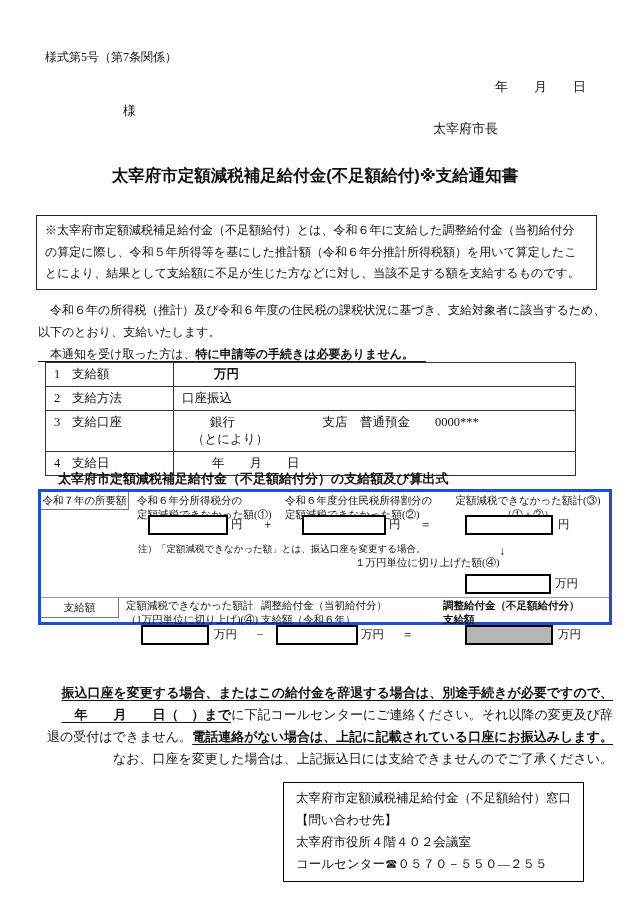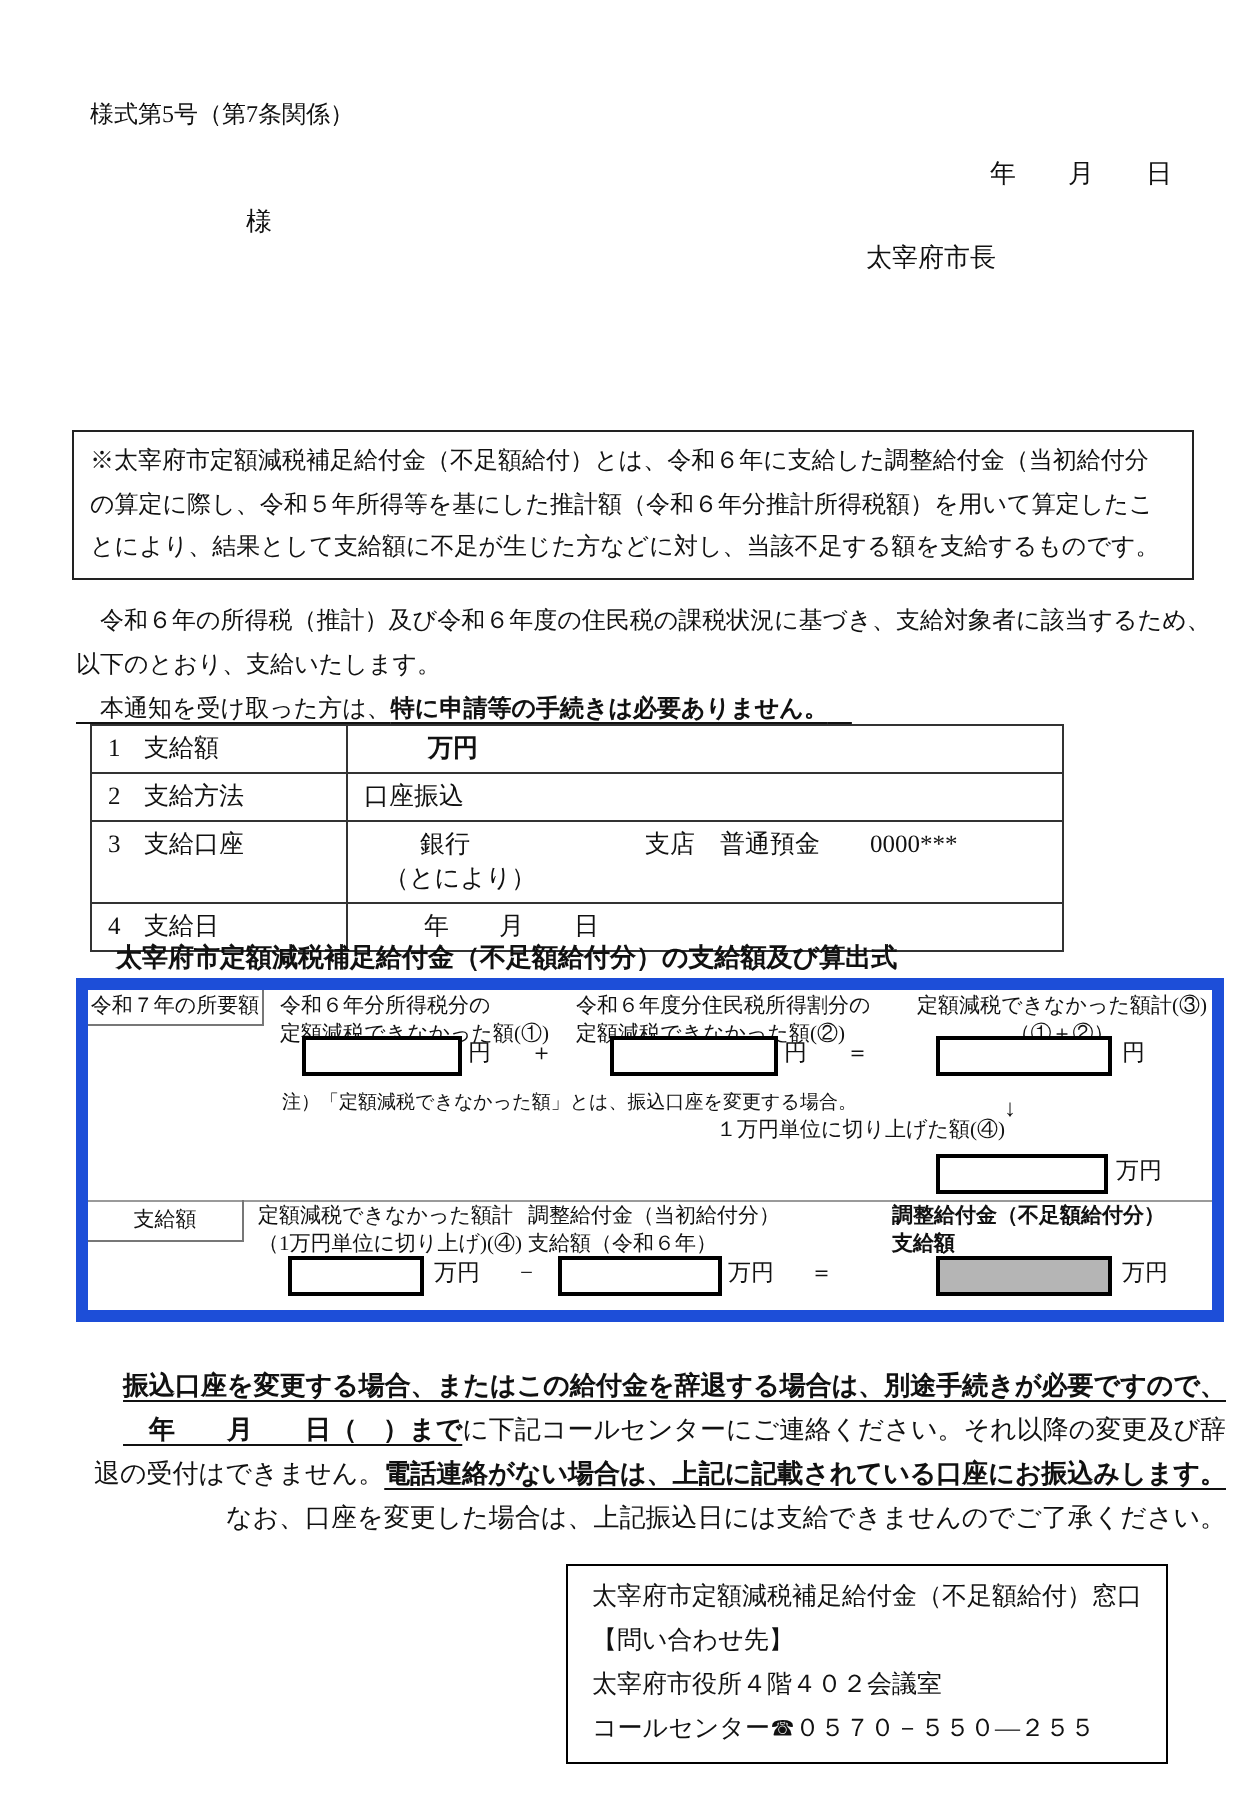--- a/index.html
+++ b/index.html
@@ -33,34 +33,34 @@
     font-size:12px; line-height:21.5px;
   }
   .notice-box div { white-space:nowrap; }
 
   
   .intro { left:38px; top:299px; width:580px; font-size:12px; line-height:22px; }
   .intro div { white-space:nowrap; }
 
   
   table.pay {
-    position:absolute; left:45px; top:362px; width:487px;
+    position:absolute; left:45px; top:362px; width:531px;
     border-collapse:collapse; table-layout:fixed;
     font-size:12.5px;
   }
   table.pay td { border:1px solid #333; padding:3px 8px; vertical-align:top; line-height:17px; }
   table.pay td.c1 { width:128px; }
   .rowno { display:inline-block; width:18px; }
   .val-pad { padding-left:24px; display:block; }
 
   
   .calc-title { left:58px; top:470px; font-size:13px; }
   .calc {
-    left:38px; top:489px; width:574px; height:172px;
-    border:6px solid #1d4ed8;
+    left:38px; top:489px; width:574px; height:136px;
+    border:3px solid #1d4ed8;
     font-family:"Liberation Sans","DejaVu Sans",sans-serif;
     font-size:10.5px; line-height:13.5px;
   }
   .calc .cell-hdr {
     position:absolute; border-right:1px solid #777; border-bottom:1px solid #777;
     text-align:center; padding-top:2px;
   }
   .hdr1 { left:0; top:0; width:88px; height:18px; }
   .hdr2 { left:0; top:105px; width:78px; height:21px; padding-top:4px !important; }
   .lbl { position:absolute; white-space:nowrap;font-family:Liberation Serif, serif; }
@@ -87,20 +87,21 @@
 </style>
 </head>
 <body>
 
 <div class="page">
 
   <div class="abs form-number t">様式第5号（第7条関係）</div>
   <div class="abs date-line t">年　　月　　日</div>
   <div class="abs addressee t">様</div>
   <div class="abs sender t">太宰府市長</div>
+  <div class="abs doc-title gothic b t">太宰府市定額減税補足給付金(不足額給付)※支給通知書</div>
 
   <div class="abs notice-box">
     <div class="t">※太宰府市定額減税補足給付金（不足額給付）とは、令和６年に支給した調整給付金（当初給付分</div>
     <div class="t">の算定に際し、令和５年所得等を基にした推計額（令和６年分推計所得税額）を用いて算定したこ</div>
     <div class="t">とにより、結果として支給額に不足が生じた方などに対し、当該不足する額を支給するものです。</div>
   </div>
 
   <div class="abs intro">
     <div class="t">　令和６年の所得税（推計）及び令和６年度の住民税の課税状況に基づき、支給対象者に該当するため、</div>
     <div class="t">以下のとおり、支給いたします。</div>

